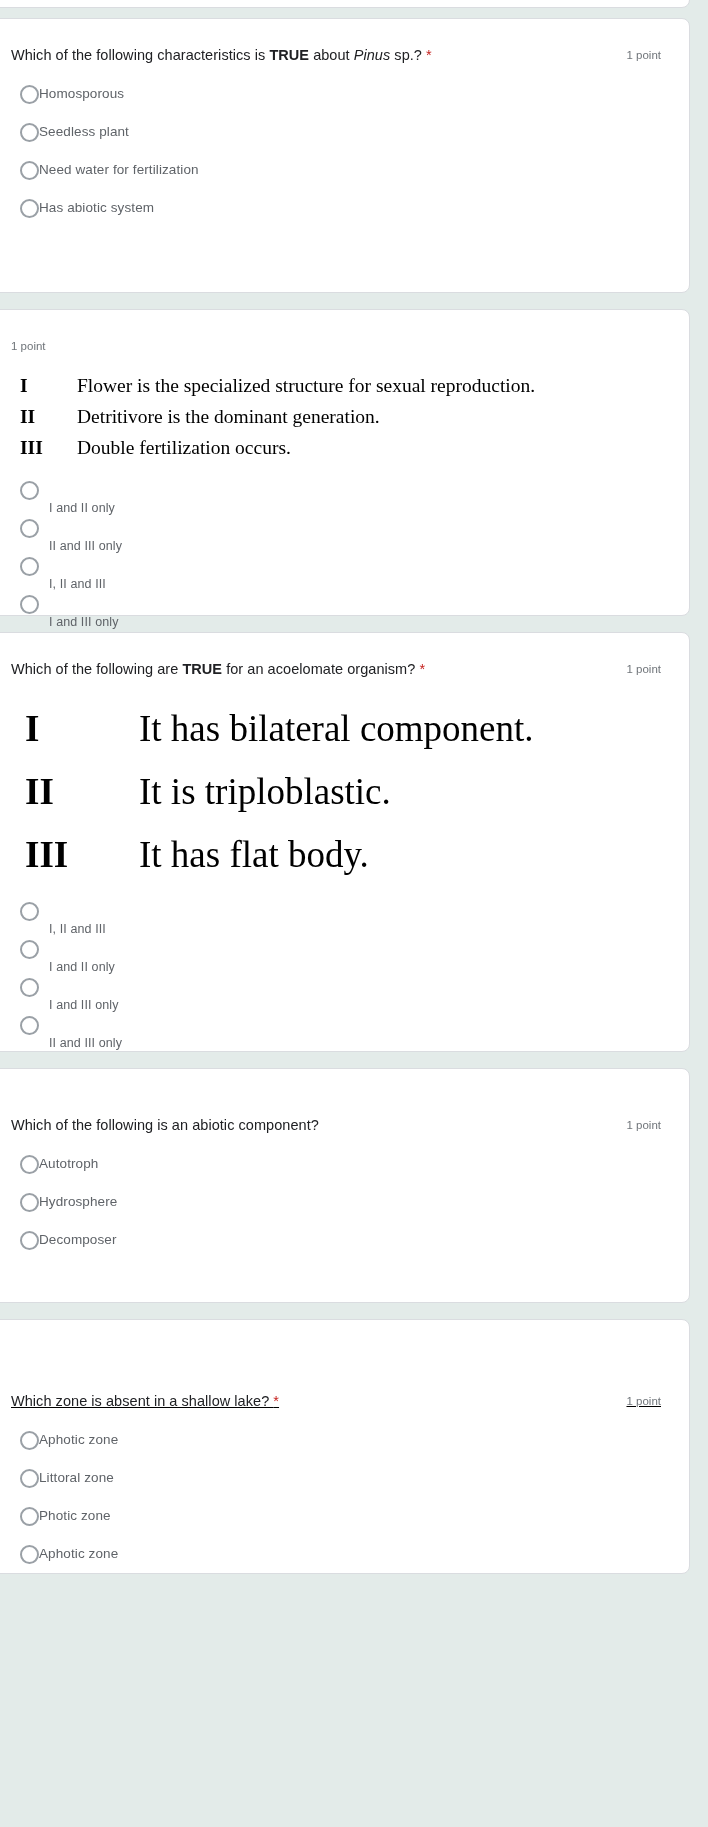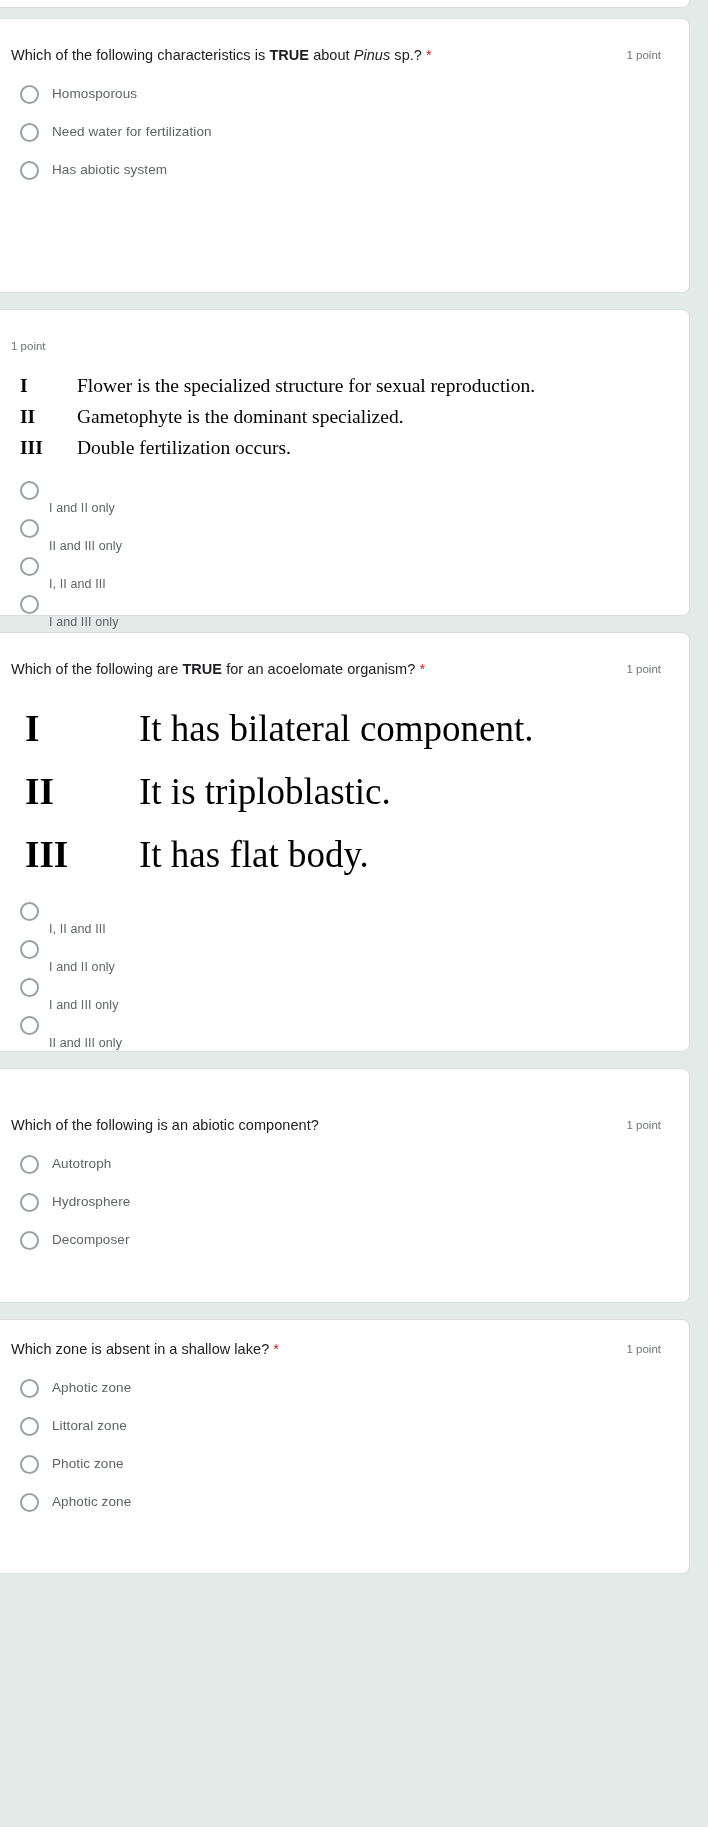--- a/index.html
+++ b/index.html
@@ -97,21 +97,20 @@
     height: 19px;
     border: 2px solid #9aa0a6;
     border-radius: 50%;
     background: transparent;
     margin-left: 9px;
   }
   .opt-label {
     font-size: 13.5px;
     line-height: 18px;
     color: #5f6368;
-    margin-left: 13px;
     letter-spacing: 0.1px;
   }
   .opt-sm .opt-label { font-size: 12.5px; margin-left: 10px; margin-top: 36px; }
   .opt-sm .option { height: 38px; }
 </style>
 </head>
 <body>
 
 <div class="page">
 
@@ -123,20 +122,24 @@
         <div class="q-title"><span>Which of the following characteristics is </span><b>TRUE</b><span> about </span><i>Pinus</i><span> sp.?</span> <span class="req-star">*</span></div>
         <div class="q-points">1 point</div>
       </div>
       <div class="options">
         <div class="option">
           <span class="radio"></span>
           <span class="opt-label">Homosporous</span>
         </div>
         <div class="option">
           <span class="radio"></span>
+          <span class="opt-label">Seedless plant</span>
+        </div>
+        <div class="option">
+          <span class="radio"></span>
           <span class="opt-label">Need water for fertilization</span>
         </div>
         <div class="option">
           <span class="radio"></span>
           <span class="opt-label">Has abiotic system</span>
         </div>
       </div>
     </div>
   </div>
 
@@ -146,21 +149,21 @@
         <div class="q-points">1 point</div>
       </div>
 
       <div class="stmt-block stmt-sm">
         <div class="stmt-row">
           <span class="stmt-num">I</span>
           <span class="stmt-text">Flower is the specialized structure for sexual reproduction.</span>
         </div>
         <div class="stmt-row">
           <span class="stmt-num">II</span>
-          <span class="stmt-text">Gametophyte is the dominant specialized.</span>
+          <span class="stmt-text">Detritivore is the dominant generation.</span>
         </div>
         <div class="stmt-row">
           <span class="stmt-num">III</span>
           <span class="stmt-text">Double fertilization occurs.</span>
         </div>
       </div>
 
       <div class="options opt-sm" style="padding-top:8px;">
         <div class="option">
           <span class="radio"></span>
@@ -243,21 +246,21 @@
         <div class="option">
           <span class="radio"></span>
           <span class="opt-label">Decomposer</span>
         </div>
       </div>
     </div>
   </div>
 
   <div class="card" style="top:1319px; height:255px;">
     <div class="card-inner">
-      <div class="q-head" style="padding-top:19px;">
+      <div class="q-head" style="padding-top:71px;text-decoration:underline;">
         <div class="q-title"><span>Which zone is absent in a shallow lake? </span> <span class="req-star">*</span></div>
         <div class="q-points">1 point</div>
       </div>
       <div class="options">
         <div class="option">
           <span class="radio"></span>
           <span class="opt-label">Aphotic zone</span>
         </div>
         <div class="option">
           <span class="radio"></span>

